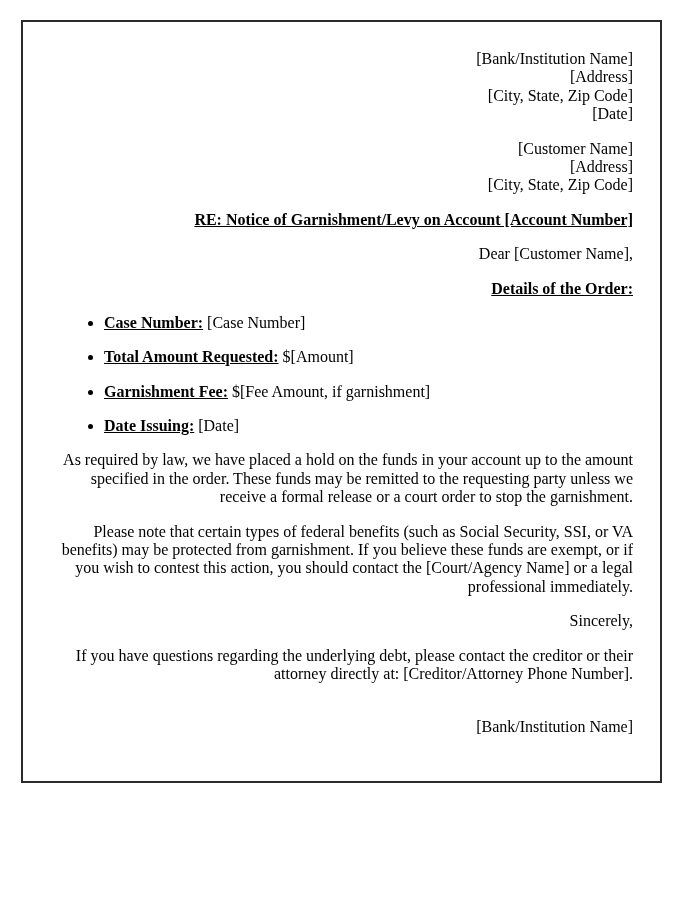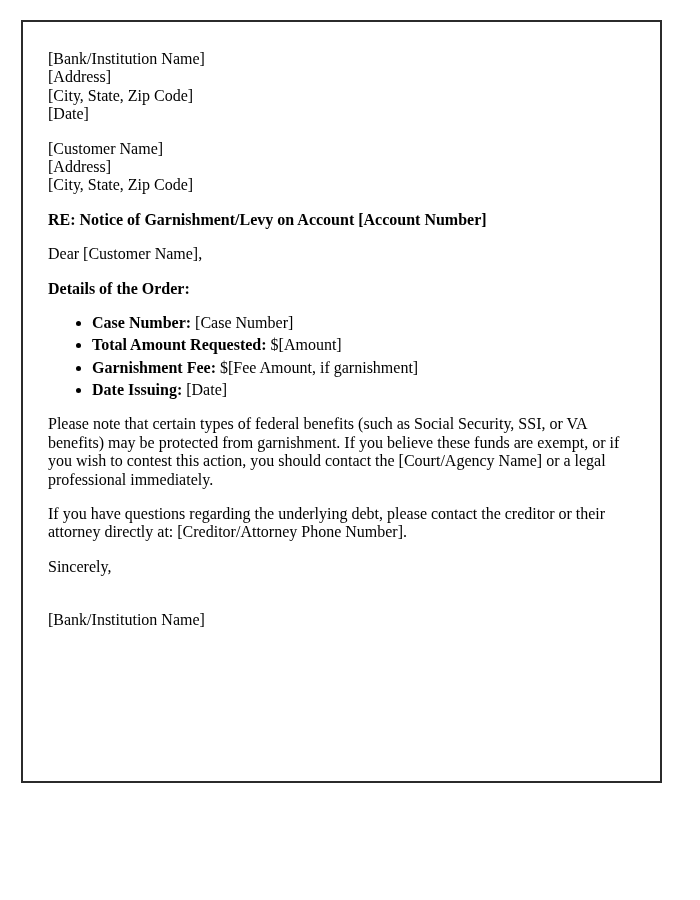--- a/index.html
+++ b/index.html
@@ -17,31 +17,33 @@
     border: 2px solid #2b2b2b;
     background: #ffffff;
     padding: 12px 27px 28px 25px;
     font-family: "Liberation Serif", serif;
     font-size: 16px;
     line-height: 1.15;
     color: #000000;
   }
   .letter-page p {
     margin: 16px 0;
+    text-align: right;
   }
   .bold {
     font-weight: bold;
+    text-decoration: underline;
   }
   ul.order-details {
     margin: 16px 0;
     padding-left: 40px;
     list-style-type: disc;
   }
   ul.order-details li {
-    margin: 4px;
+    margin: 16px;
     padding: 0;
   }
 </style>
 </head>
 <body>
 
 <div class="letter-page">
 
   <p>
     <span>[Bank/Institution Name]</span><br>
@@ -63,25 +65,26 @@
 
   <p class="bold">Details of the Order:</p>
 
   <ul class="order-details">
     <li><span class="bold">Case Number:</span> <span>[Case Number]</span></li>
     <li><span class="bold">Total Amount Requested:</span> <span>$[Amount]</span></li>
     <li><span class="bold">Garnishment Fee:</span> <span>$[Fee Amount, if garnishment]</span></li>
     <li><span class="bold">Date Issuing:</span> <span>[Date]</span></li>
   </ul>
 
+  <p>As required by law, we have placed a hold on the funds in your account up to the amount specified in the order. These funds may be remitted to the requesting party unless we receive a formal release or a court order to stop the garnishment.</p>
 
   <p>Please note that certain types of federal benefits (such as Social Security, SSI, or VA benefits) may be protected from garnishment. If you believe these funds are exempt, or if you wish to contest this action, you should contact the [Court/Agency Name] or a legal professional immediately.</p>
 
+  <p>Sincerely,</p>
+
   <p>If you have questions regarding the underlying debt, please contact the creditor or their attorney directly at: [Creditor/Attorney Phone Number].</p>
-
-  <p>Sincerely,</p>
 
   <p>
     <br>
     <span>[Bank/Institution Name]</span>
   </p>
 
 </div>
 
 </body></html>

